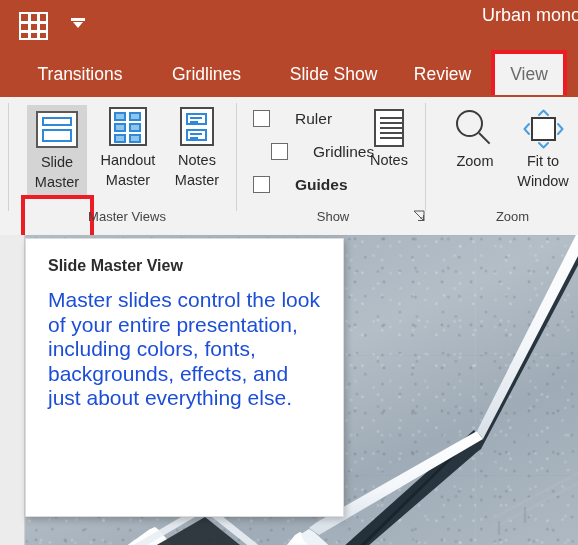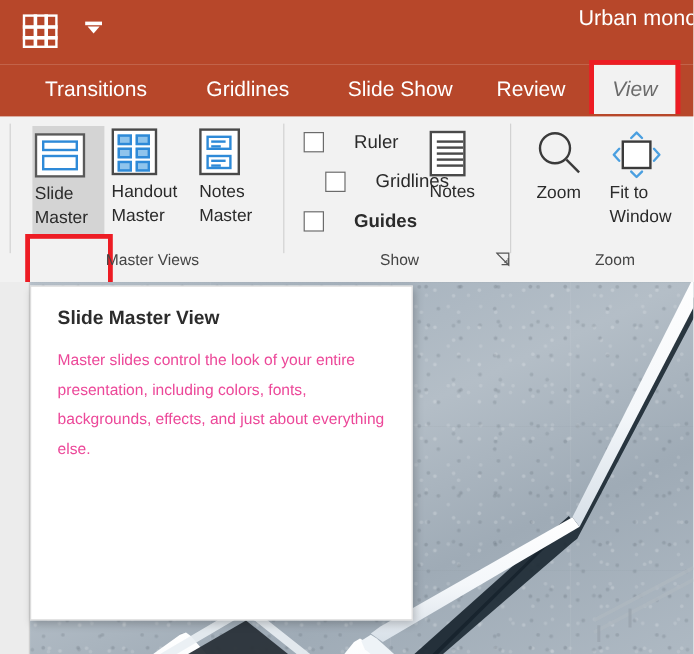--- a/index.html
+++ b/index.html
@@ -95,21 +95,20 @@
     height: 41px;
     display: flex; align-items: center; justify-content: center;
     font-size: 17.5px;
     color: #ffffff;
     white-space: nowrap;
     padding: 0 8px;
   }
   .tab.active {
     background: #f2f2f2;
     color: #6b6b6b;
-    font-style: italic;
   }
   .tab-highlight {
     position: absolute;
     border: 4px solid #ed1c24;
     pointer-events: none;
   }
 
   
   .ribbon {
     position: absolute; left: 0; top: 95px;
@@ -126,21 +125,21 @@
   }
   .group-label {
     position: absolute; top: 114px;
     font-size: 13px; color: #444;
     text-align: center;
     white-space: nowrap;
   }
 
   .bigbtn {
     position: absolute;
-    display: flex; flex-direction: column; align-items: flex-start;
+    display: flex; flex-direction: column; align-items: center;
     font-size: 14.5px; color: #2b2b2b;
     line-height: 20px;
     white-space: nowrap;
   }
   .bigbtn .lbl { text-align: center; }
   .bigbtn.selected { background: #d4d4d4; }
 
   
   .icon-slide-master {
     position: relative; width: 42px; height: 37px;
@@ -278,21 +277,21 @@
     background: #ffffff;
     border: 1px solid #dcdcdc;
     box-shadow: 2px 3px 7px rgba(0,0,0,.22);
     padding: 18px 22px 0 22px;
   }
   .tt-title {
     font-size: 16px; font-weight: bold; color: #2c2c2c;
     margin-bottom: 13px;
   }
   .tt-para {
-    font-size: 13px; color: #ec4899; line-height: 24.5px;
+    font-size: 21px; color: #1d4ed8; line-height: 24.5px;
     margin: 0 0 22px 0;
   }
 </style>
 </head>
 <body>
 
 <div id="app">
 
   <div class="titlebar">
 

